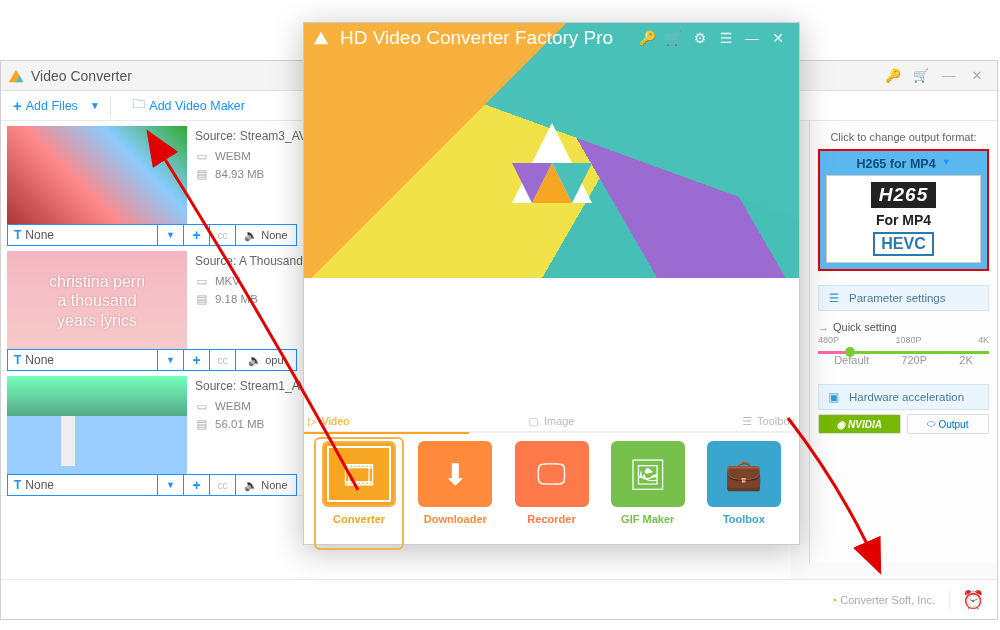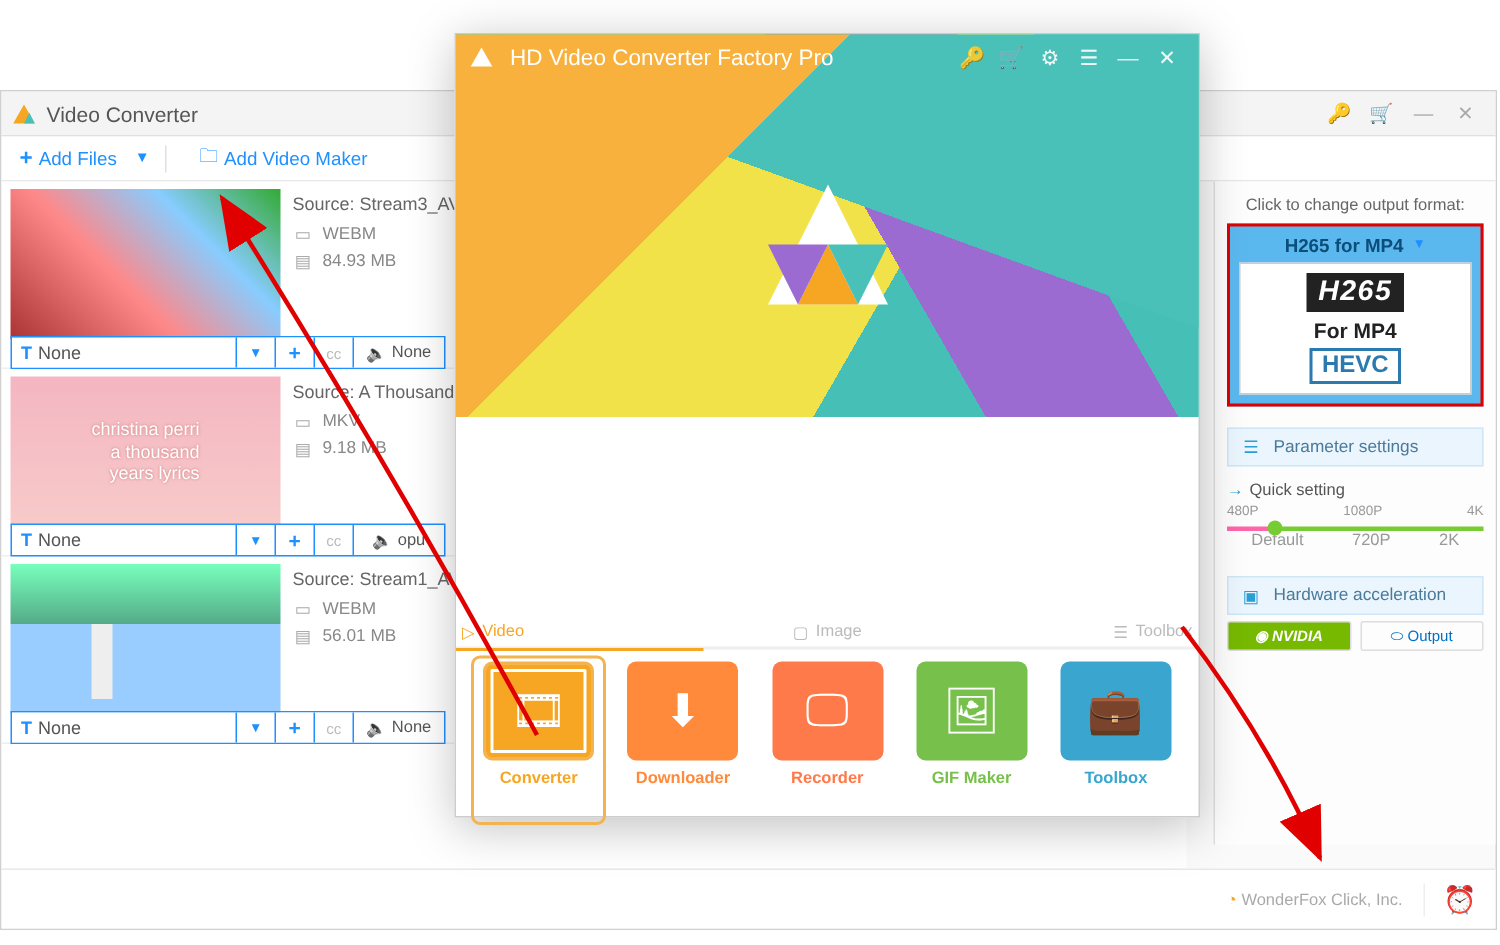--- a/index.html
+++ b/index.html
@@ -28,21 +28,21 @@
   }
   .tool-btn { display:flex; align-items:center; gap:4px; padding:0 12px; height:100%; cursor:pointer;}
   .tool-sep { width:1px; height:18px; background:#e0e0e0; }
   .blue { color:#1e90ff; }
   .dropdown-caret { color:#1e90ff; font-size:10px; }
 
   #file-list { position:absolute; left:0; top:60px; bottom:40px; width:790px; overflow:hidden; background:#fff;}
   .file-row { height:125px; border-bottom:1px solid #eee; display:flex; }
   .thumb { width:180px; height:100px; margin:5px 0 0 6px; background:#888; background-size:cover; background-position:center;}
   .thumb.t1 { background:linear-gradient(45deg,#a33,#f88 40%,#8cf 70%,#3a3); }
-  .thumb.t2 { background:linear-gradient(#f4b6c2,#f7cac9); display:flex; align-items:center; justify-content:center; color:#fff; font-family:cursive; font-size:12px; text-align:right; line-height:1.2; text-shadow:0 0 2px #c77;}
+  .thumb.t2 { background:linear-gradient(#f4b6c2,#f7cac9); display:flex; align-items:center; justify-content:center; color:#fff; font-family:cursive; font-size:16px; text-align:center; line-height:1.2; text-shadow:0 0 2px #c77;}
   .thumb.t3 { background:linear-gradient(#7fb, #5a8 40%, #9cf 40%, #9cf); position:relative;}
   .thumb.t3::after{content:"";position:absolute;left:30%;bottom:10%;width:14px;height:50px;background:#eee;}
   
   .row-body { flex:1; padding:6px 8px; position:relative; }
   .src-line { font-size:12px; color:#666; padding:2px 0 4px; }
   .meta-line { display:flex; align-items:center; gap:6px; font-size:11.5px; color:#888; padding:2px 0;}
   .meta-line .mi { width:14px; text-align:center; color:#aaa;}
   
   .row-controls {
     position:absolute; left:6px; bottom:0; width:290px; height:22px;
@@ -129,21 +129,21 @@
       linear-gradient(135deg,#f7b13c 0 35%, transparent 35%),
       linear-gradient(200deg,#4ac1b8 0 45%, transparent 45%),
       linear-gradient(60deg, transparent 0 55%, #9b6bd2 55% 75%, transparent 75%),
       linear-gradient(120deg,#f2e24a 0 60%, #46bfb6 60%),
       #5ecfbd;
   }
   #launch-titlebar{
     position:absolute; top:0; left:0; right:0; height:30px; display:flex; align-items:center;
     padding:0 8px; color:#fff; z-index:2;
   }
-  #launch-titlebar .lt{font-size:15px; margin-left:4px;}
+  #launch-titlebar .lt{font-size:19px; margin-left:4px;}
   #launch-titlebar .spacer{flex:1;}
   .ltb-icon{width:26px; text-align:center; font-size:14px; opacity:.9;}
   
   #launch-logo{position:absolute; left:50%; top:55%; transform:translate(-50%,-50%); width:120px; height:120px;}
   #launch-logo svg{width:100%;height:100%;}
 
   #launch-tabs{
     position:absolute; left:0; right:0; top:392px; height:18px; display:flex;
     gap:0; color:#bbb; font-size:11px; align-items:center;
     border-bottom:2px solid #eee;
@@ -362,21 +362,21 @@
       </div>
     </div>
   </div>
 
   <div id="output-line">
     <span class="lbl">Output folder:</span>
     <span class="path">C:\Users\Kevincy\Desktop\Converted File</span>
   </div>
 
   <div id="run-bar">
-    <div class="credit">WonderFox Click, Inc.</div>
+    <div class="credit">Converter Soft, Inc.</div>
     <div id="alarm">
         <span>⏰</span>
       </div>
   </div>
 </div>
 
 <div id="launcher">
   <div id="launch-top">
     <div id="launch-titlebar">
       <span class="logo-tri">

